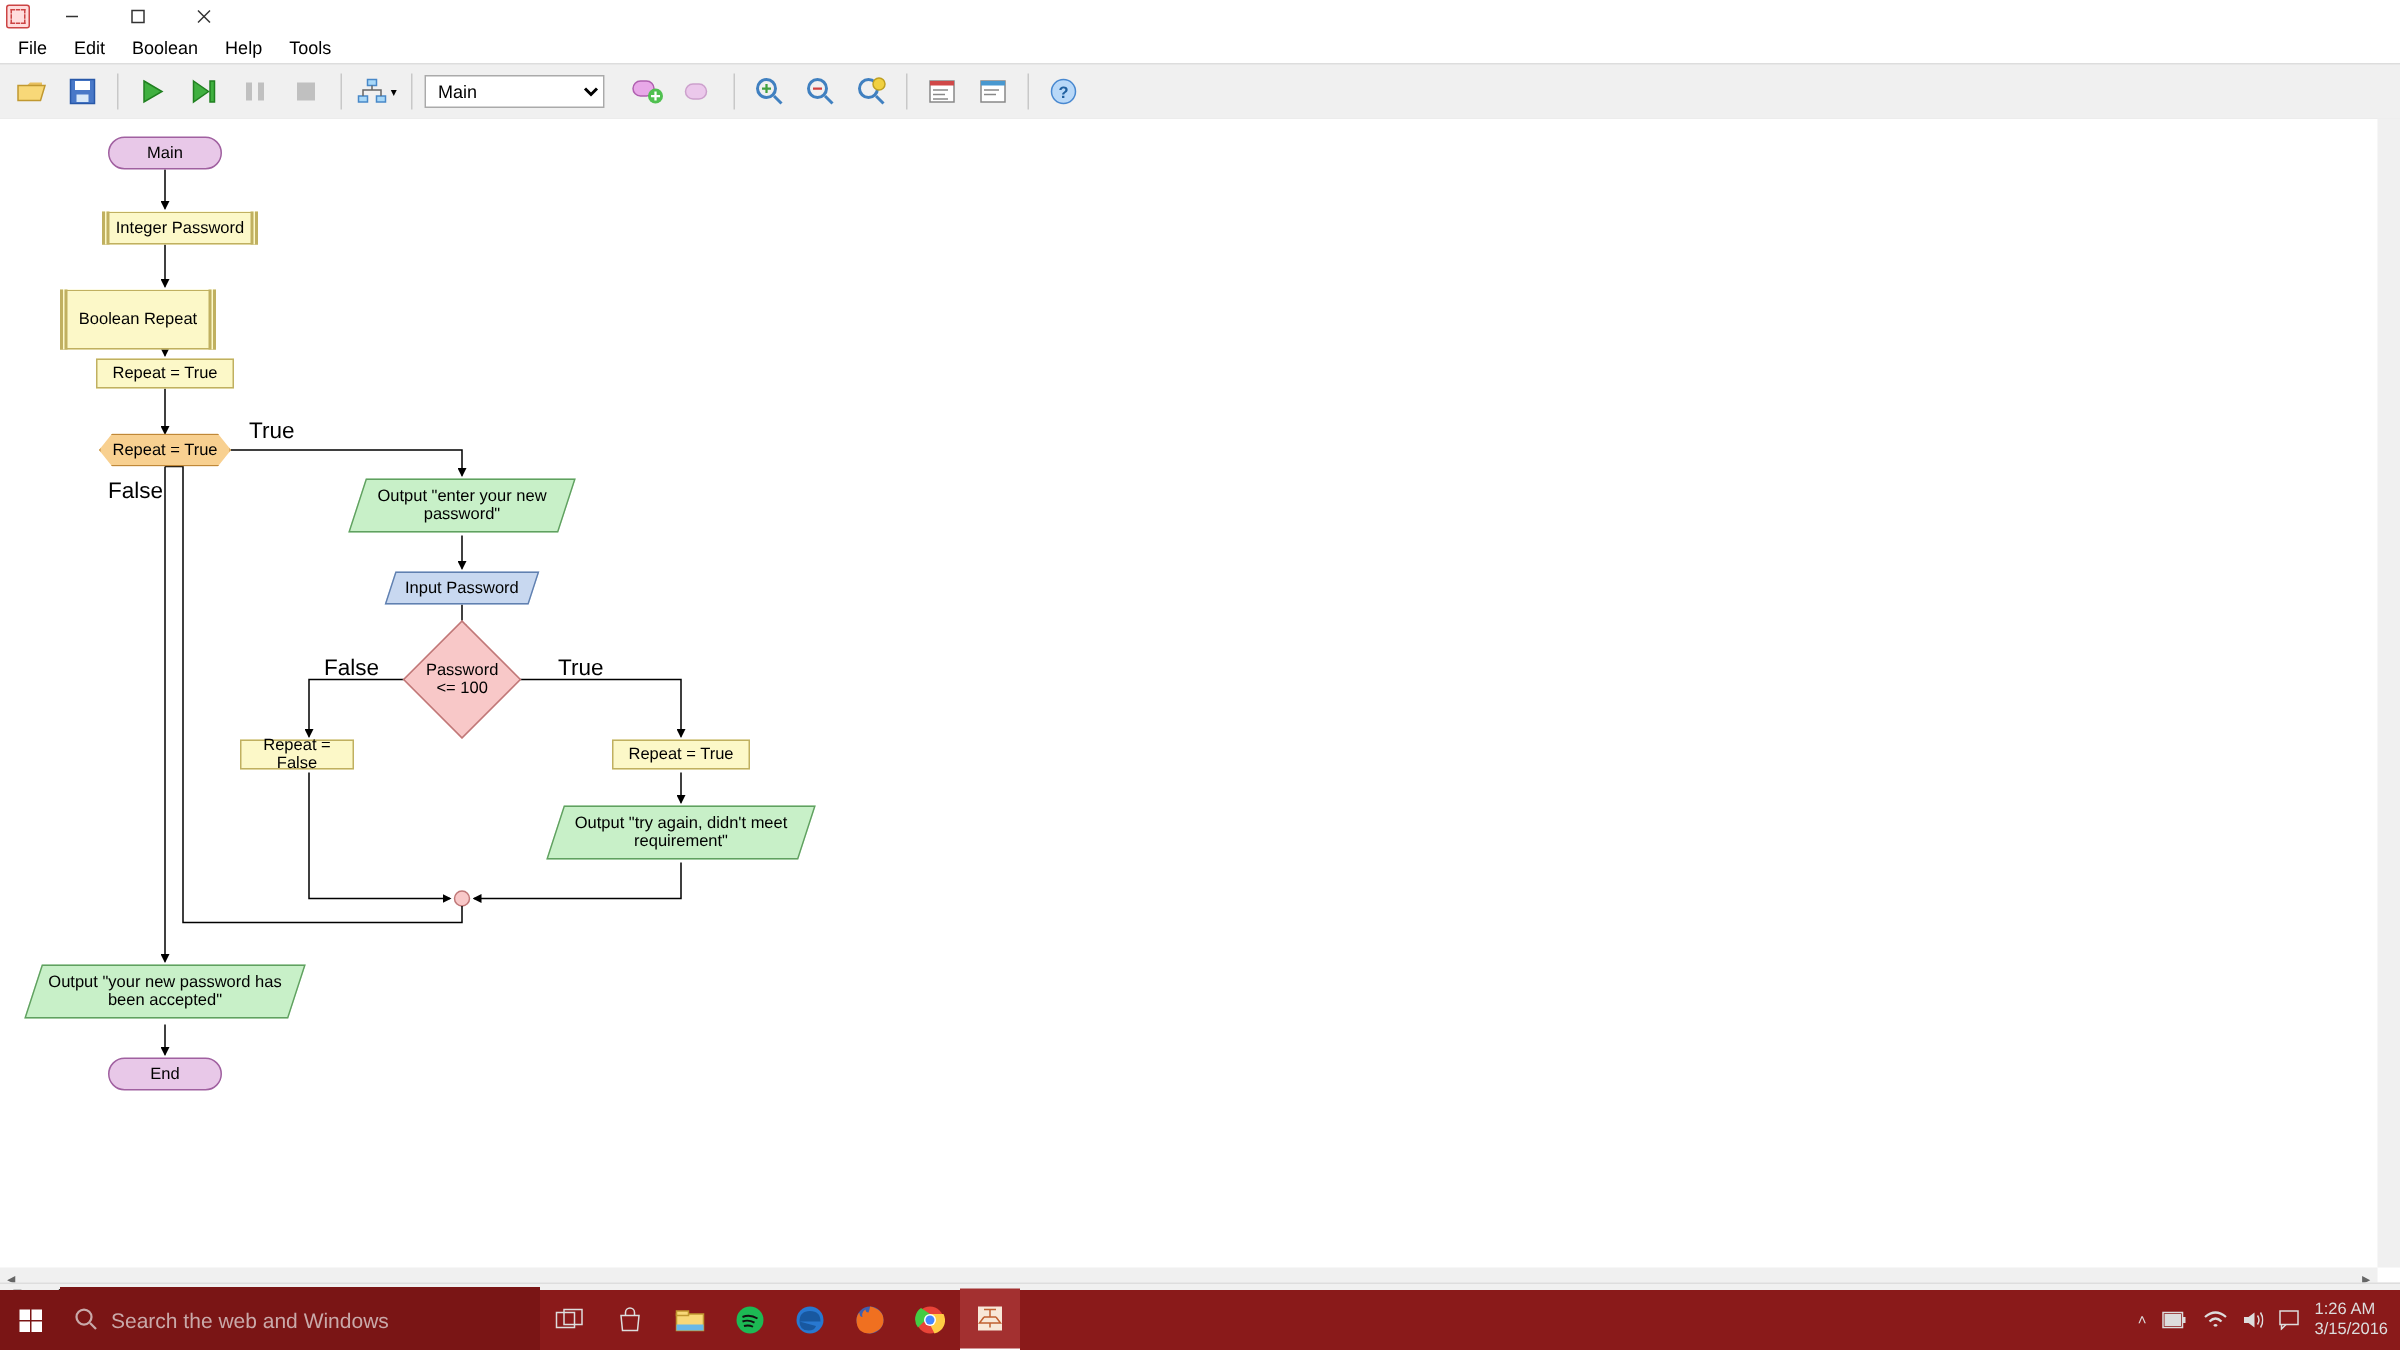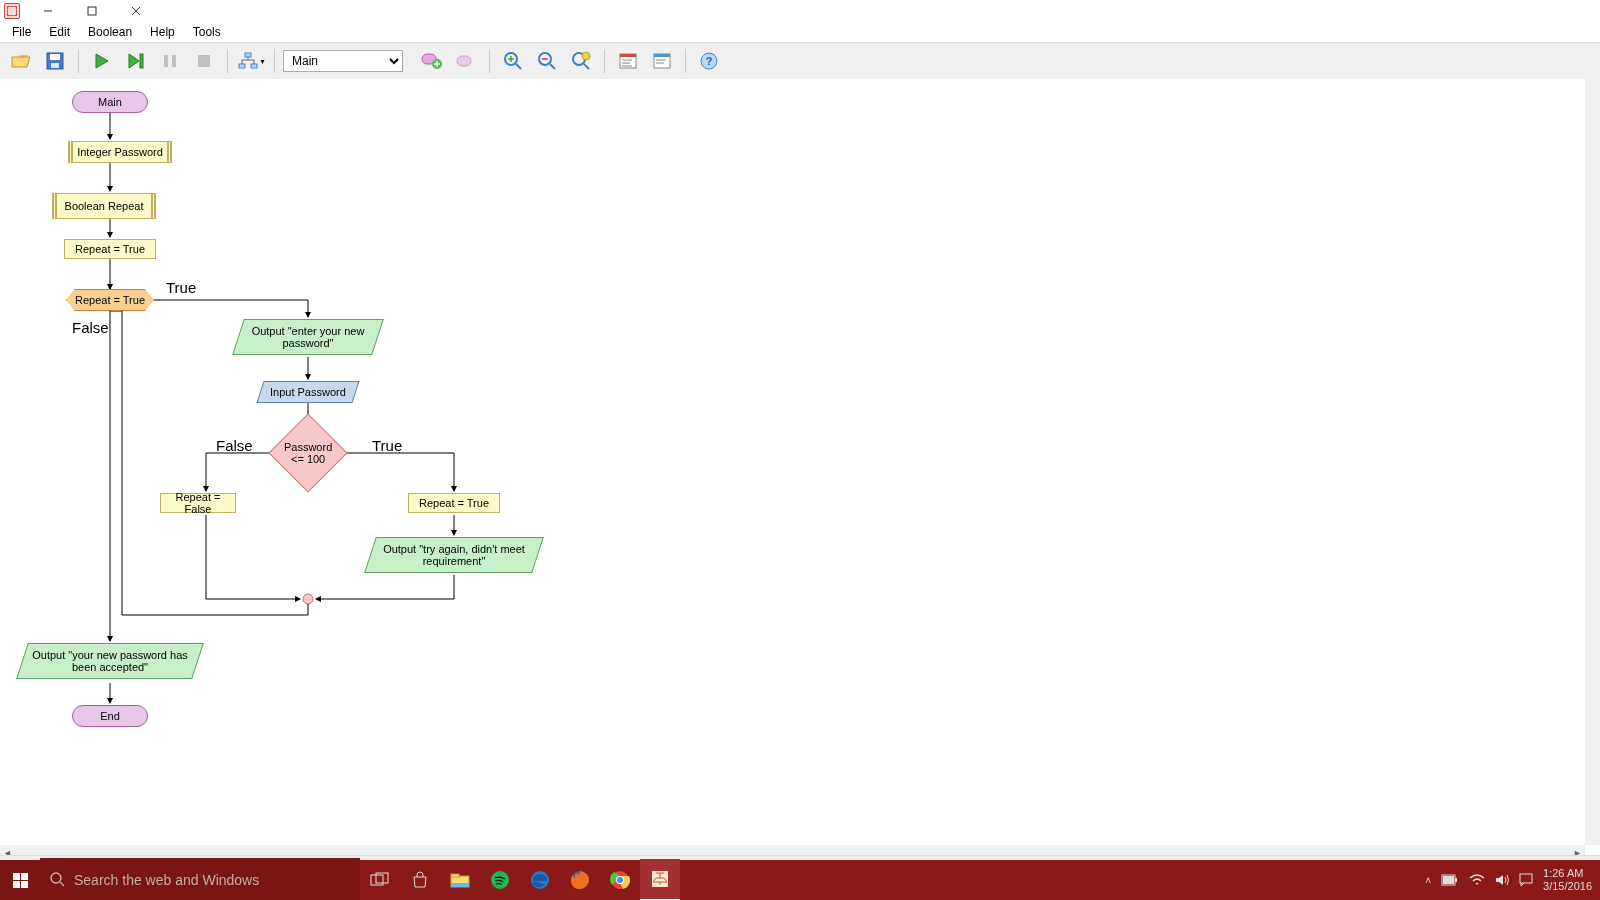--- a/index.html
+++ b/index.html
@@ -224,21 +224,21 @@
 
   <path d="M308 525 V536 H122 V232 H110" fill="none" stroke="#000"></path>
 
   <path d="M110 232 V562" fill="none" stroke="#000" marker-end="url(#ah)"></path>
 
   <line x1="110" y1="604" x2="110" y2="624" stroke="#000" marker-end="url(#ah)"></line>
 </svg>
 
 <div class="shape terminal" style="left:72px;top:12px;width:76px;height:22px">Main</div>
 <div class="shape declare" style="left:68px;top:62px;width:104px;height:22px">Integer Password</div>
-<div class="shape declare" style="left:52px;top:114px;width:104px;height:26px">Boolean Repeat</div>
+<div class="shape declare" style="left:40px;top:114px;width:104px;height:40px">Boolean Repeat</div>
 <div class="shape assign" style="left:64px;top:160px;width:92px;height:20px">Repeat = True</div>
 <div class="shape hexagon" style="left:66px;top:210px">Repeat = True</div>
 <div class="lbl" style="left:166px;top:200px">True</div>
 <div class="lbl" style="left:72px;top:240px">False</div>
 
 <div class="shape para-out" style="left:238px;top:240px;width:140px;height:36px">
         <span>Output "enter your new password"</span>
       </div>
 <div class="shape para-in" style="left:260px;top:302px;width:96px;height:22px">
         <span>Input Password</span>

